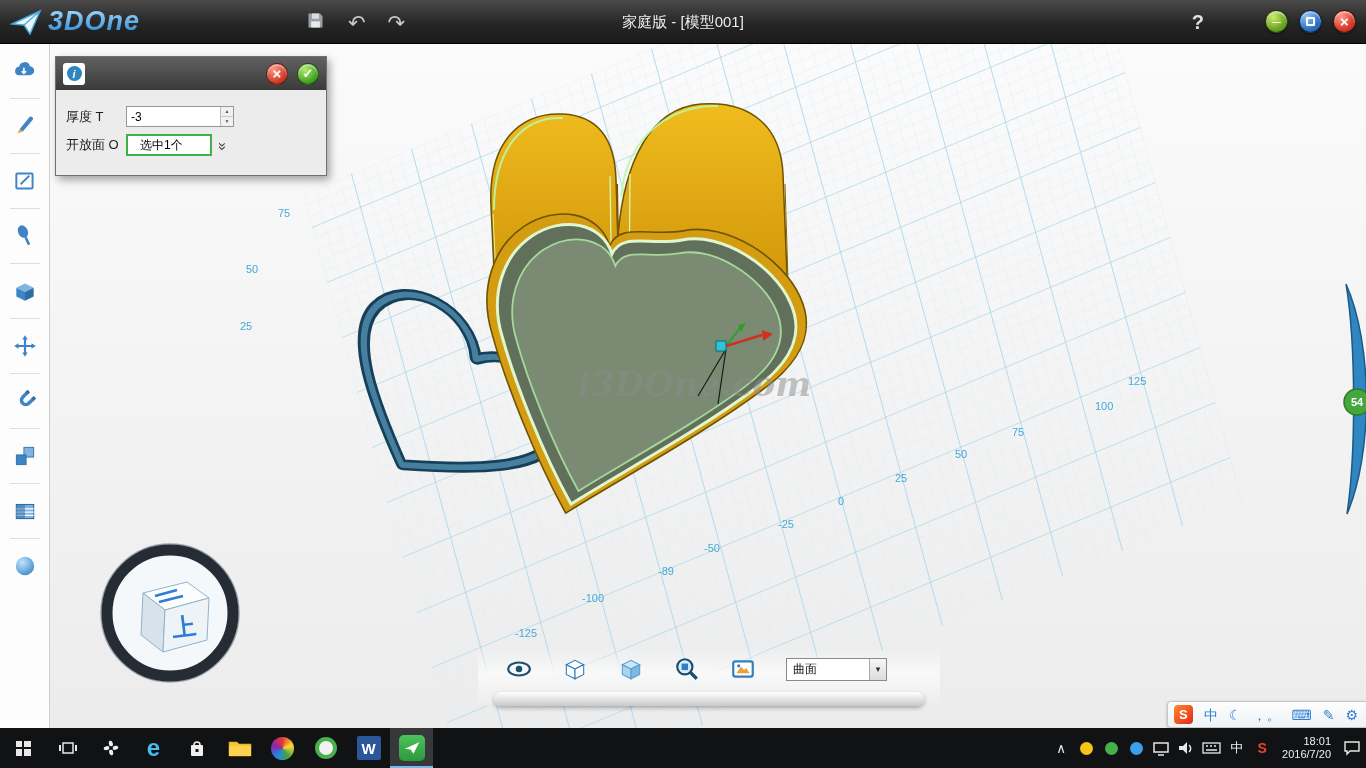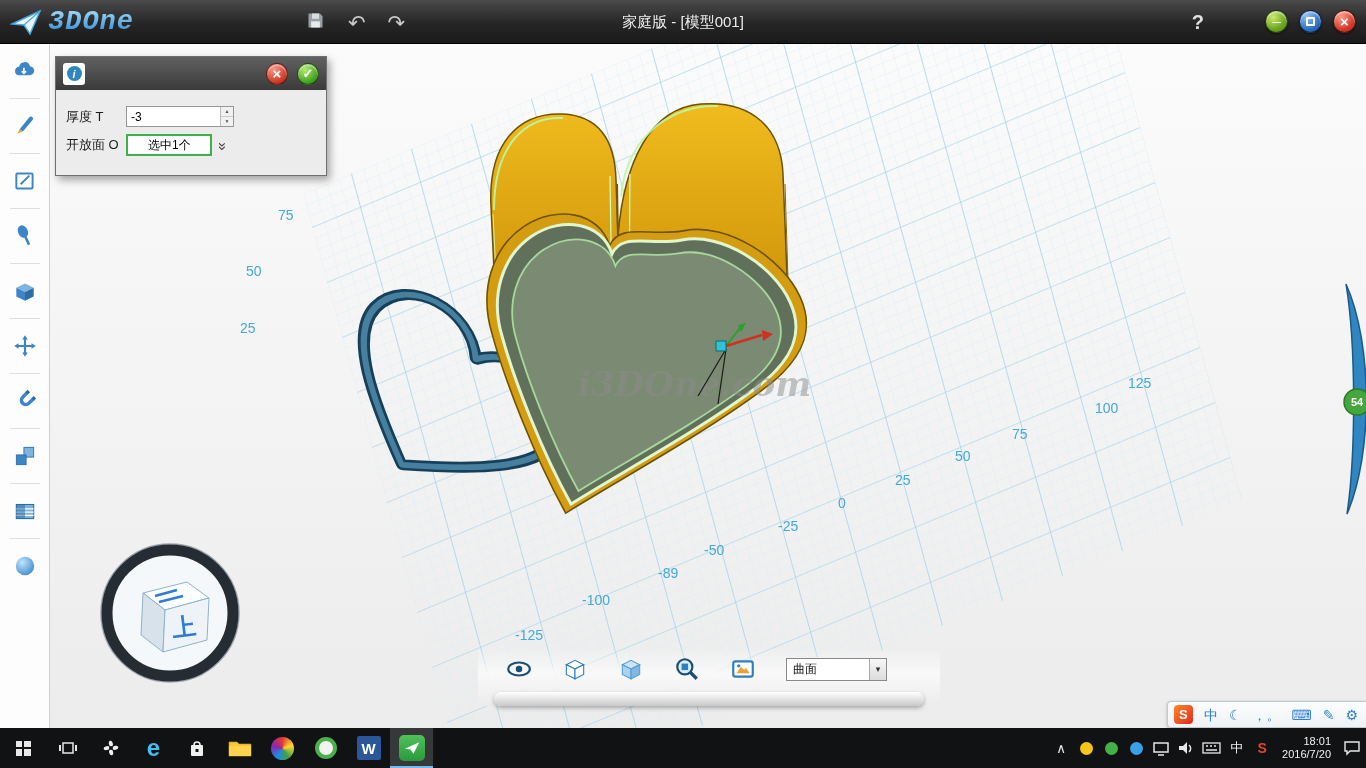--- a/index.html
+++ b/index.html
@@ -4,21 +4,21 @@
 <style>
   * { margin:0; padding:0; box-sizing:border-box; }
   html,body { width:1366px; height:768px; overflow:hidden; }
   body { font-family:"Liberation Sans", sans-serif; }
   .screen { position:relative; width:1366px; height:768px; background:#e9e9e9; overflow:hidden; }
 
   
   .titlebar { position:absolute; left:0; top:0; width:1366px; height:44px;
     background:linear-gradient(#4a4a4a,#262626 55%,#1a1a1a); border-bottom:1px solid #000;
     display:flex; align-items:center; z-index:50; }
-  .logo { display:flex; align-items:center; gap:6px; margin-left:10px;font-family:Liberation Mono, monospace; }
+  .logo { display:flex; align-items:center; gap:6px; margin-left:10px; }
   .logo-text { font-size:27px; font-weight:800; font-style:italic; letter-spacing:1px;
     background:linear-gradient(#aee2ff,#1e7fd0); -webkit-background-clip:text; background-clip:text; color:transparent; }
   .tb-tools { position:absolute; left:305px; top:0; height:44px; display:flex; align-items:center; gap:22px; }
   .tb-btn { background:none; border:none; color:#c9c9c9; font-size:21px; cursor:pointer; line-height:1; }
   .tb-title { position:absolute; left:0; right:0; top:0; height:56px; line-height:44px;
     text-align:center; color:#ececec; font-size:15px; pointer-events:none;border-radius:13px; }
   .help { position:absolute; right:162px; top:0; height:44px; line-height:44px;
     color:#e0e0e0; font-size:20px; font-weight:bold; background:none; border:none; cursor:pointer; }
   .winbtns { position:absolute; right:10px; top:10px; display:flex; gap:11px; }
   .orb { width:23px; height:23px; border-radius:50%; border:1px solid rgba(0,0,0,.65);
@@ -33,21 +33,21 @@
   .sidebar { position:absolute; left:0; top:44px; width:50px; height:684px; background:#fdfdfd;
     border-right:1px solid #cfcfcf; z-index:20; }
   .side-item { width:50px; height:54px; display:flex; align-items:center; justify-content:center;
     background:none; border:none; cursor:pointer; }
   .sdiv { width:30px; margin:0 auto; border-top:1px solid #dedede; }
 
   
   .viewport { position:absolute; left:50px; top:44px; width:1316px; height:684px;
     background:linear-gradient(#fbfbfb,#ececec); overflow:hidden; }
   .vp-svg { position:absolute; left:0; top:0; }
-  .axl { position:absolute; color:#45a9d6; font-size:14px; pointer-events:none; }
+  .axl { position:absolute; color:#45a9d6; font-size:11px; pointer-events:none; }
 
   
   .dialog { position:absolute; left:55px; top:56px; width:272px; background:#ececec;
     border:1px solid #6f6f6f; box-shadow:3px 4px 8px rgba(0,0,0,.35); z-index:40; }
   .dlg-header { height:33px; background:linear-gradient(#616161,#3a3a3a); display:flex; align-items:center; padding:0 7px; }
   .info-chip { width:22px; height:22px; background:#fff; border-radius:3px; display:flex; align-items:center; justify-content:center; }
   .info-chip b { width:15px; height:15px; border-radius:50%; background:#2e86c1; color:#fff;
     font-size:11px; font-style:italic; display:flex; align-items:center; justify-content:center; }
   .dlg-sp { flex:1; }
   .dorb { width:22px; height:22px; border-radius:50%; border:1px solid rgba(0,0,0,.5); color:#fff;
@@ -59,21 +59,21 @@
   .frow { display:flex; align-items:center; margin:7px 0; }
   .flabel { width:60px; font-size:13px; color:#1c1c1c; }
   .tinput { width:108px; height:21px; border:1px solid #979797; background:#fff; font-size:12px; padding:0 4px;
     font-family:"Liberation Sans", sans-serif; }
   .spinwrap { position:relative; width:108px; }
   .spinwrap .tinput { width:108px; padding-right:16px; }
   .spincol { position:absolute; right:1px; top:1px; width:13px; height:19px; display:flex; flex-direction:column; }
   .spinbtn { flex:1; font-size:5px; line-height:1; color:#555; background:#f1f1f1; border:none;
     border-left:1px solid #bbb; cursor:pointer; padding:0; }
   .spinbtn + .spinbtn { border-top:1px solid #ccc; }
-  .open-input { width:86px; height:22px; border:2px solid #3db24a; background:#fff; font-size:12px; padding:0 20px;
+  .open-input { width:86px; height:22px; border:2px solid #3db24a; background:#fff; font-size:12px; padding:0 12px;
     font-family:"Liberation Sans", sans-serif; }
   .chev { display:inline-block; transform:rotate(90deg); font-size:15px; color:#3a3a3a; margin-left:8px;
     background:none; border:none; cursor:pointer; letter-spacing:-2px; }
 
   
   .bottom-tools { position:absolute; left:428px; top:604px; width:462px; padding-top:8px;
     background:linear-gradient(to bottom, rgba(250,250,250,0), rgba(250,250,250,.9) 45%, rgba(236,236,236,.95)); }
   .bt-row { display:flex; align-items:center; gap:30px; padding-left:28px; }
   .bt-icon { background:none; border:none; cursor:pointer; width:26px; height:26px; display:flex; align-items:center; justify-content:center; }
   .bt-select { display:flex; align-items:center; border:1px solid #8a8a8a; background:#fff; height:23px; cursor:pointer; }

